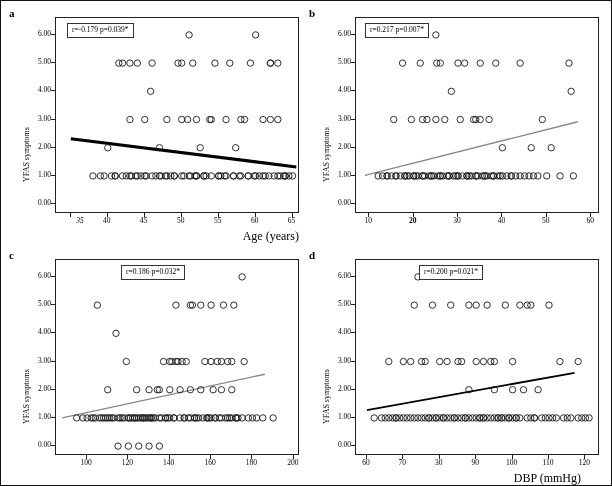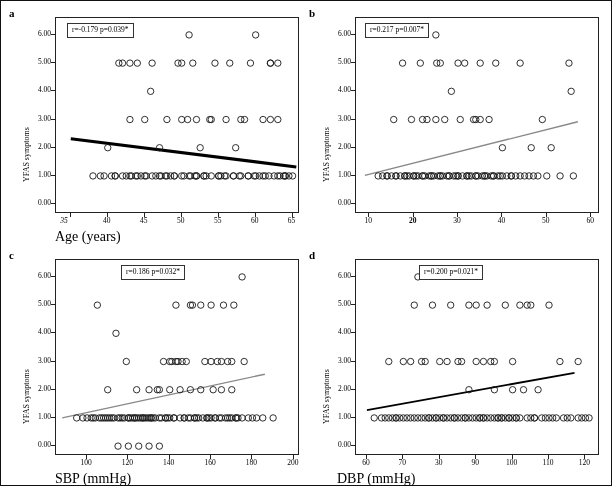--- a/index.html
+++ b/index.html
@@ -49,23 +49,23 @@
   .ylabel {
     position: absolute;
     font-size: 8px;
     color: #000;
     transform: rotate(-90deg);
     transform-origin: left top;
     white-space: nowrap;
   }
   .xlabel {
     position: absolute;
-    font-size: 14px;
+    font-size: 12px;
     color: #000;
-    text-align: left;
+    text-align: right;
     white-space: nowrap;
   }
   .tick-label-y {
     position: absolute;
     font-size: 7.5px;
     color: #000;
     text-align: right;
     white-space: nowrap;
   }
   .tick-label-x {
@@ -206,21 +206,21 @@
         <div class="tick-label-y" style="left: 6px; width: 36px; top: 106.525px;">3.00</div>
         <div style="position: absolute; left: 42px; top: 111.525px; width: 4px; height: 1px; background: rgb(34, 34, 34);"></div>
         <div class="tick-label-y" style="left: 6px; width: 36px; top: 78.3237px;">4.00</div>
         <div style="position: absolute; left: 42px; top: 83.3237px; width: 4px; height: 1px; background: rgb(34, 34, 34);"></div>
         <div class="tick-label-y" style="left: 6px; width: 36px; top: 50.1223px;">5.00</div>
         <div style="position: absolute; left: 42px; top: 55.1223px; width: 4px; height: 1px; background: rgb(34, 34, 34);"></div>
         <div class="tick-label-y" style="left: 6px; width: 36px; top: 21.9209px;">6.00</div>
         <div style="position: absolute; left: 42px; top: 26.9209px; width: 4px; height: 1px; background: rgb(34, 34, 34);"></div>
       </div>
     <div id="xt-a">
-        <div class="tick-label-x" style="left: 41px; width: 28px; top: 209px; font-style: italic;">35</div>
+        <div class="tick-label-x" style="left: 57px; width: 28px; top: 209px; font-style: italic;">35</div>
         <div style="position: absolute; left: 60.7879px; top: 206px; width: 1px; height: 4px; background: rgb(34, 34, 34);"></div>
         <div class="tick-label-x" style="left: 83.7576px; width: 28px; top: 209px;">40</div>
         <div style="position: absolute; left: 97.7576px; top: 206px; width: 1px; height: 4px; background: rgb(34, 34, 34);"></div>
         <div class="tick-label-x" style="left: 120.727px; width: 28px; top: 209px;">45</div>
         <div style="position: absolute; left: 134.727px; top: 206px; width: 1px; height: 4px; background: rgb(34, 34, 34);"></div>
         <div class="tick-label-x" style="left: 157.697px; width: 28px; top: 209px;">50</div>
         <div style="position: absolute; left: 171.697px; top: 206px; width: 1px; height: 4px; background: rgb(34, 34, 34);"></div>
         <div class="tick-label-x" style="left: 194.667px; width: 28px; top: 209px;">55</div>
         <div style="position: absolute; left: 208.667px; top: 206px; width: 1px; height: 4px; background: rgb(34, 34, 34);"></div>
         <div class="tick-label-x" style="left: 231.636px; width: 28px; top: 209px;">60</div>
@@ -482,21 +482,20 @@
           <circle cx="138.54" cy="157.93" r="3.2" fill="none" stroke="#1a1a1a" stroke-width="0.9"></circle>
           <circle cx="150.95" cy="157.93" r="3.2" fill="none" stroke="#1a1a1a" stroke-width="0.9"></circle>
           <circle cx="159.22" cy="157.93" r="3.2" fill="none" stroke="#1a1a1a" stroke-width="0.9"></circle>
           <circle cx="171.63" cy="157.93" r="3.2" fill="none" stroke="#1a1a1a" stroke-width="0.9"></circle>
           <circle cx="179.90" cy="157.93" r="3.2" fill="none" stroke="#1a1a1a" stroke-width="0.9"></circle>
           <circle cx="62.03" cy="186.13" r="3.2" fill="none" stroke="#1a1a1a" stroke-width="0.9"></circle>
           <circle cx="103.39" cy="186.13" r="3.2" fill="none" stroke="#1a1a1a" stroke-width="0.9"></circle>
         </svg>
     </div>
     <div class="statbox" style="left:112px; top:16px;">r=0.186 p=0.032*</div>
-    <div class="xlabel" style="left:46px; top:222px; width:244px;">SBP (mmHg)</div>
     <div id="yt-c">
         <div class="tick-label-y" style="left: 6px; width: 36px; top: 191.129px;">0.00</div>
         <div style="position: absolute; left: 42px; top: 196.129px; width: 4px; height: 1px; background: rgb(34, 34, 34);"></div>
         <div class="tick-label-y" style="left: 6px; width: 36px; top: 162.928px;">1.00</div>
         <div style="position: absolute; left: 42px; top: 167.928px; width: 4px; height: 1px; background: rgb(34, 34, 34);"></div>
         <div class="tick-label-y" style="left: 6px; width: 36px; top: 134.727px;">2.00</div>
         <div style="position: absolute; left: 42px; top: 139.727px; width: 4px; height: 1px; background: rgb(34, 34, 34);"></div>
         <div class="tick-label-y" style="left: 6px; width: 36px; top: 106.525px;">3.00</div>
         <div style="position: absolute; left: 42px; top: 111.525px; width: 4px; height: 1px; background: rgb(34, 34, 34);"></div>
         <div class="tick-label-y" style="left: 6px; width: 36px; top: 78.3237px;">4.00</div>

